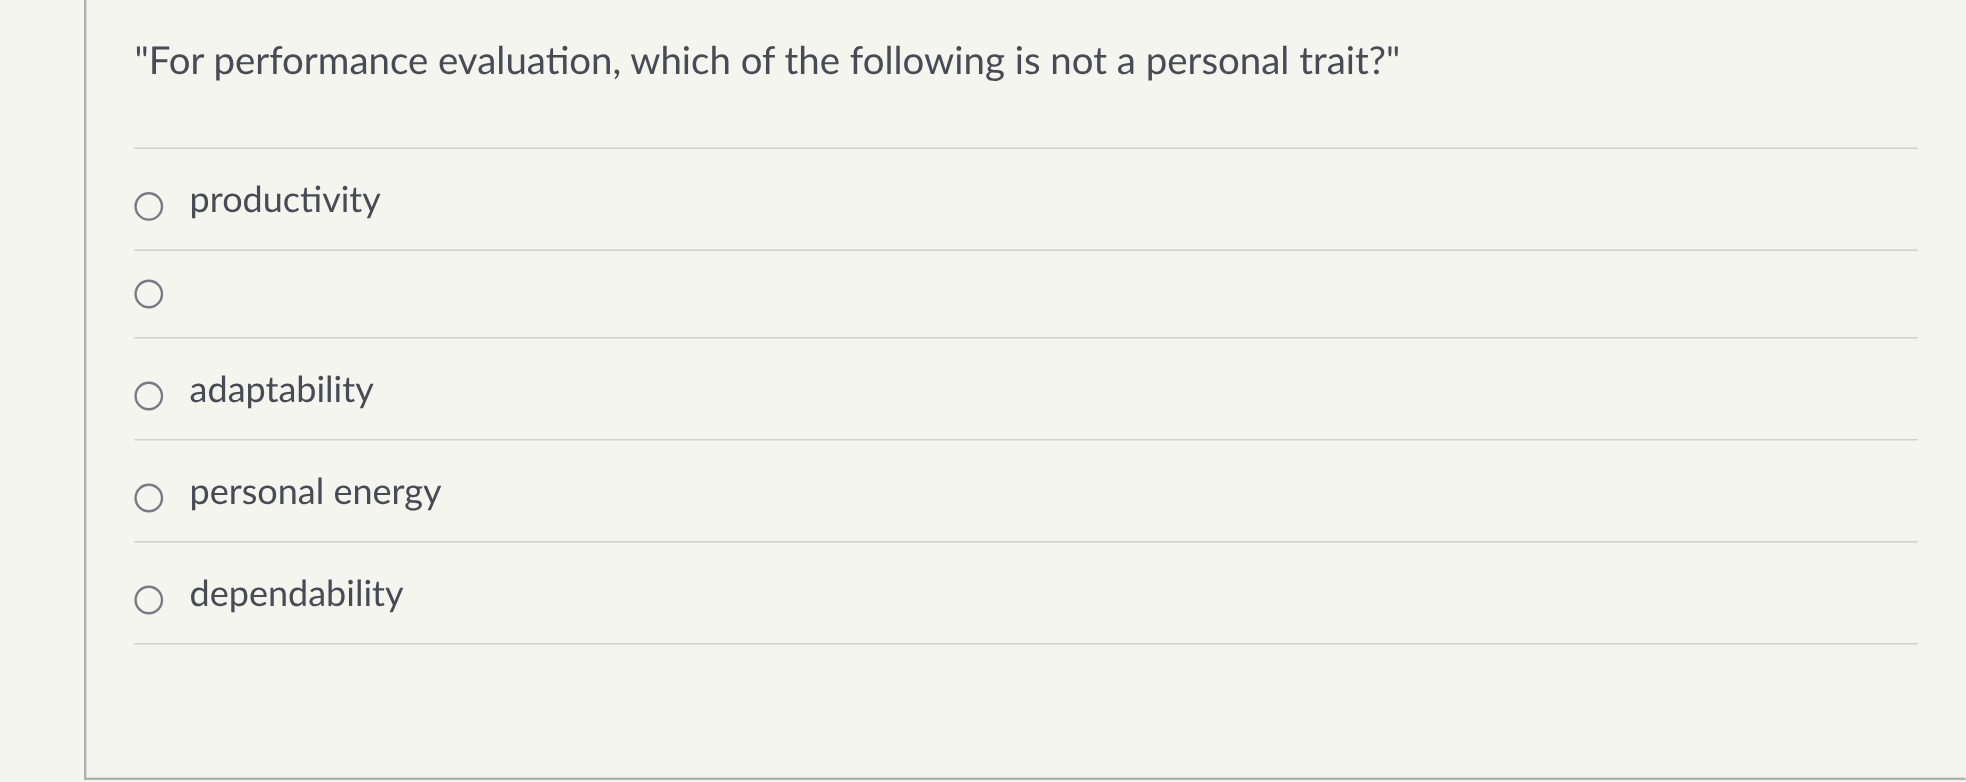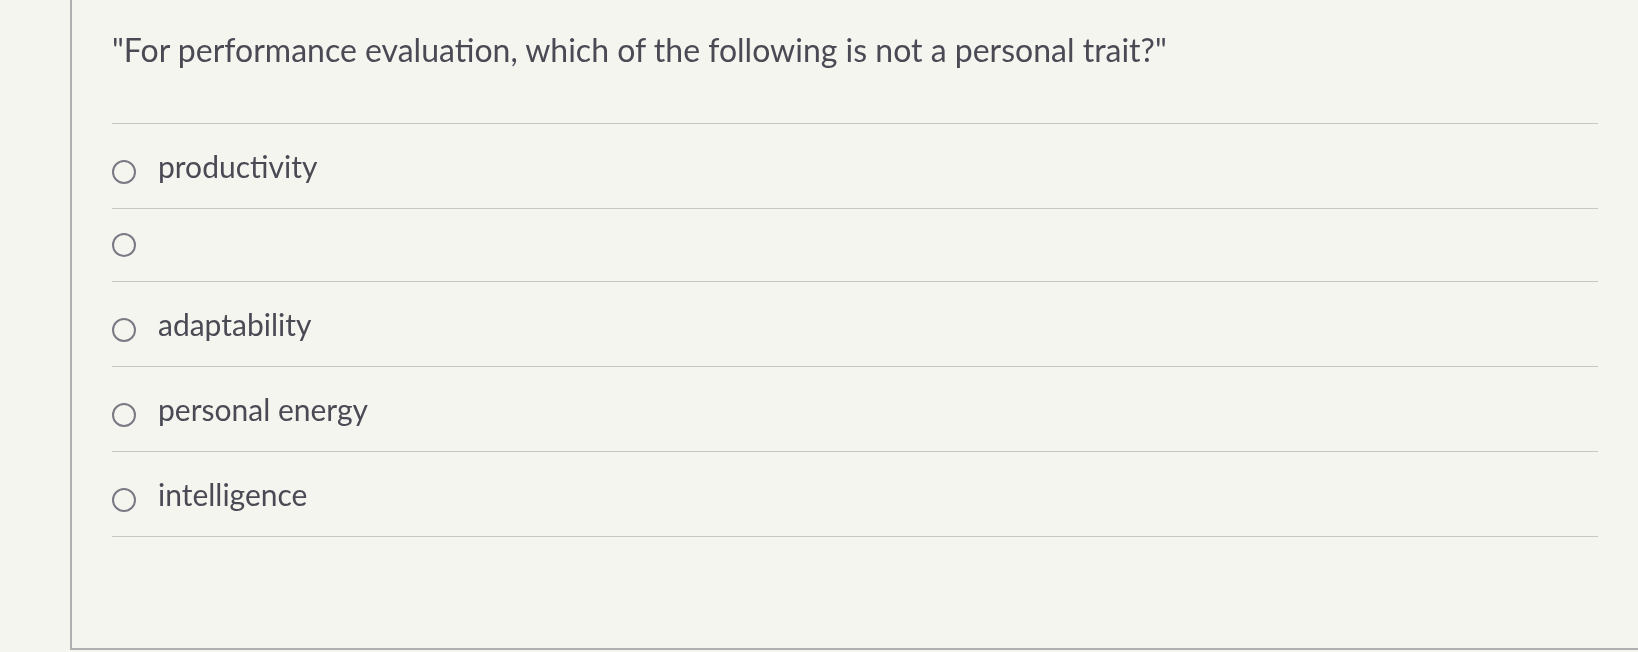--- a/index.html
+++ b/index.html
@@ -73,16 +73,16 @@
     <div class="option-row">
       <span class="radio-circle"></span>
       <span class="option-label">adaptability</span>
     </div>
     <div class="option-row">
       <span class="radio-circle"></span>
       <span class="option-label">personal energy</span>
     </div>
     <div class="option-row">
       <span class="radio-circle"></span>
-      <span class="option-label">intelligence</span>
+      <span class="option-label">dependability</span>
     </div>
   </div>
 </div>
 
 </body></html>

